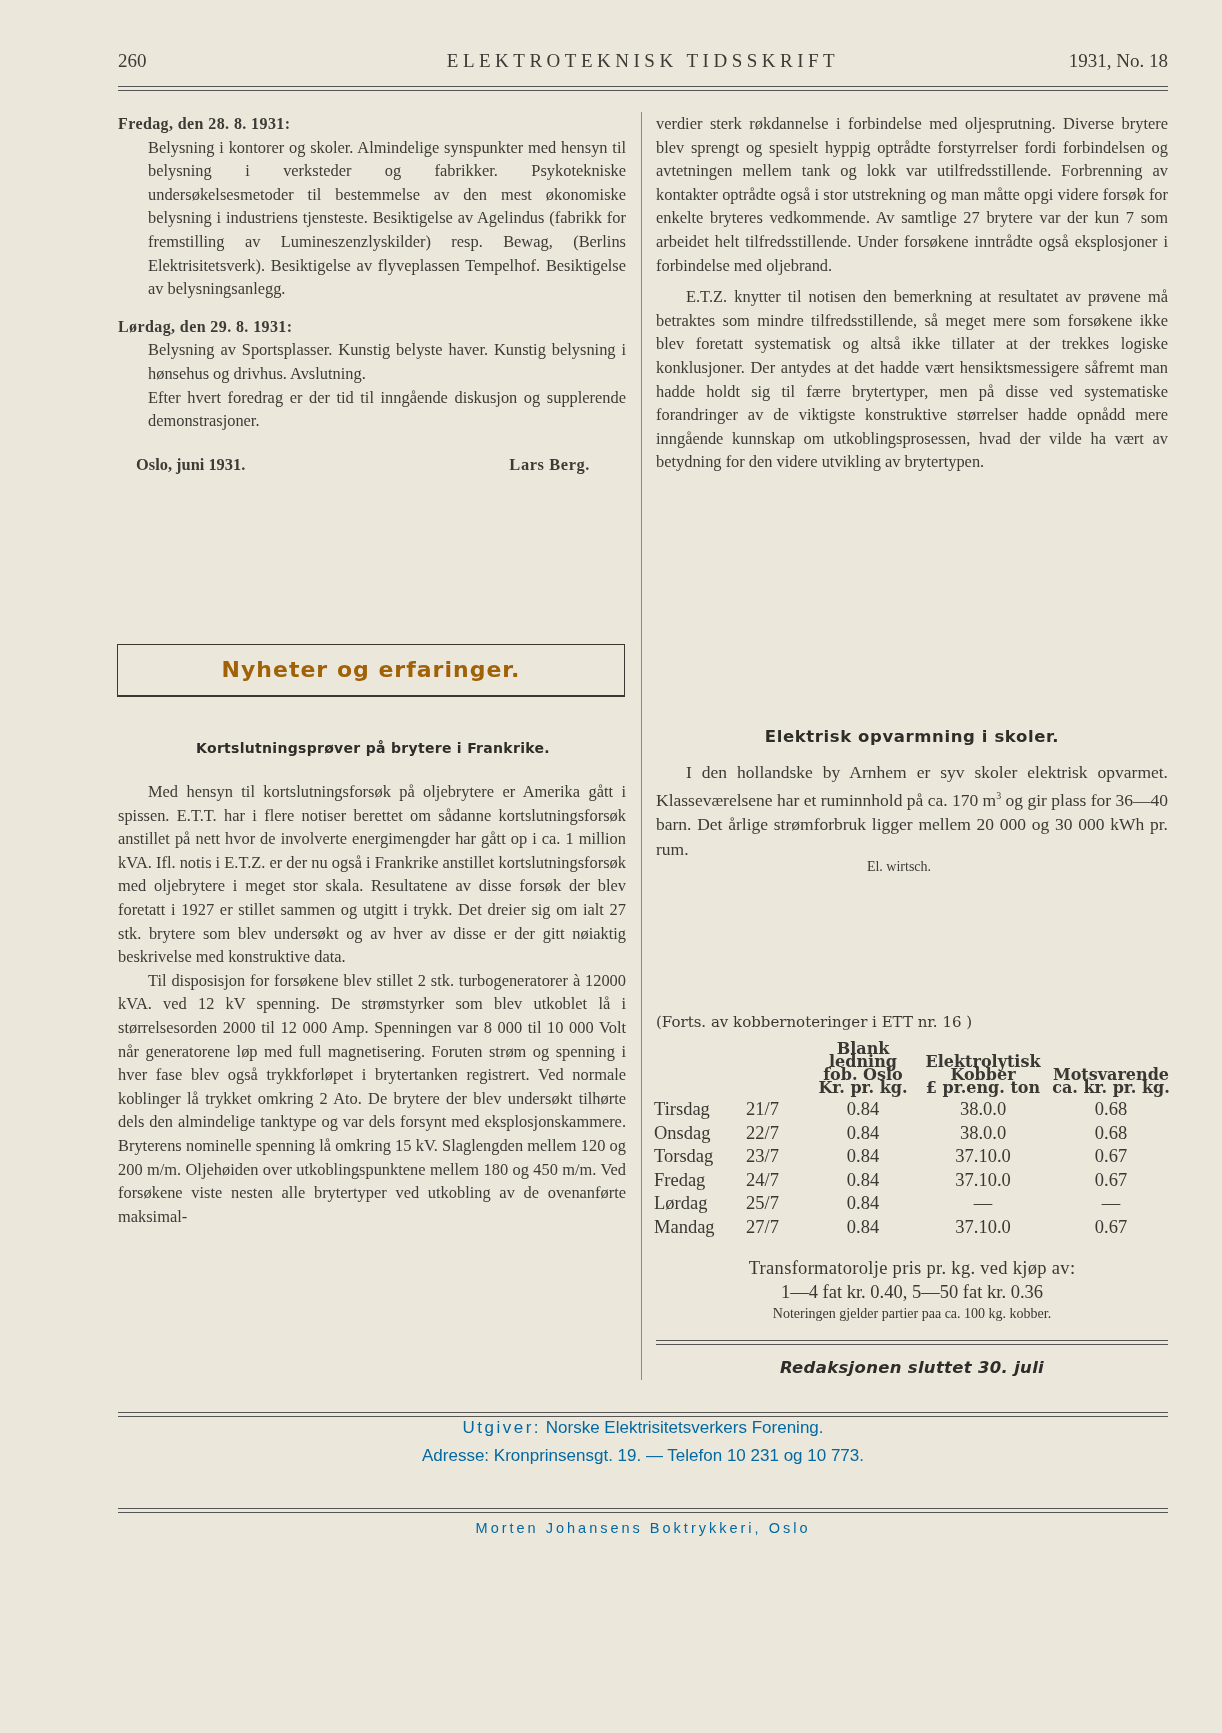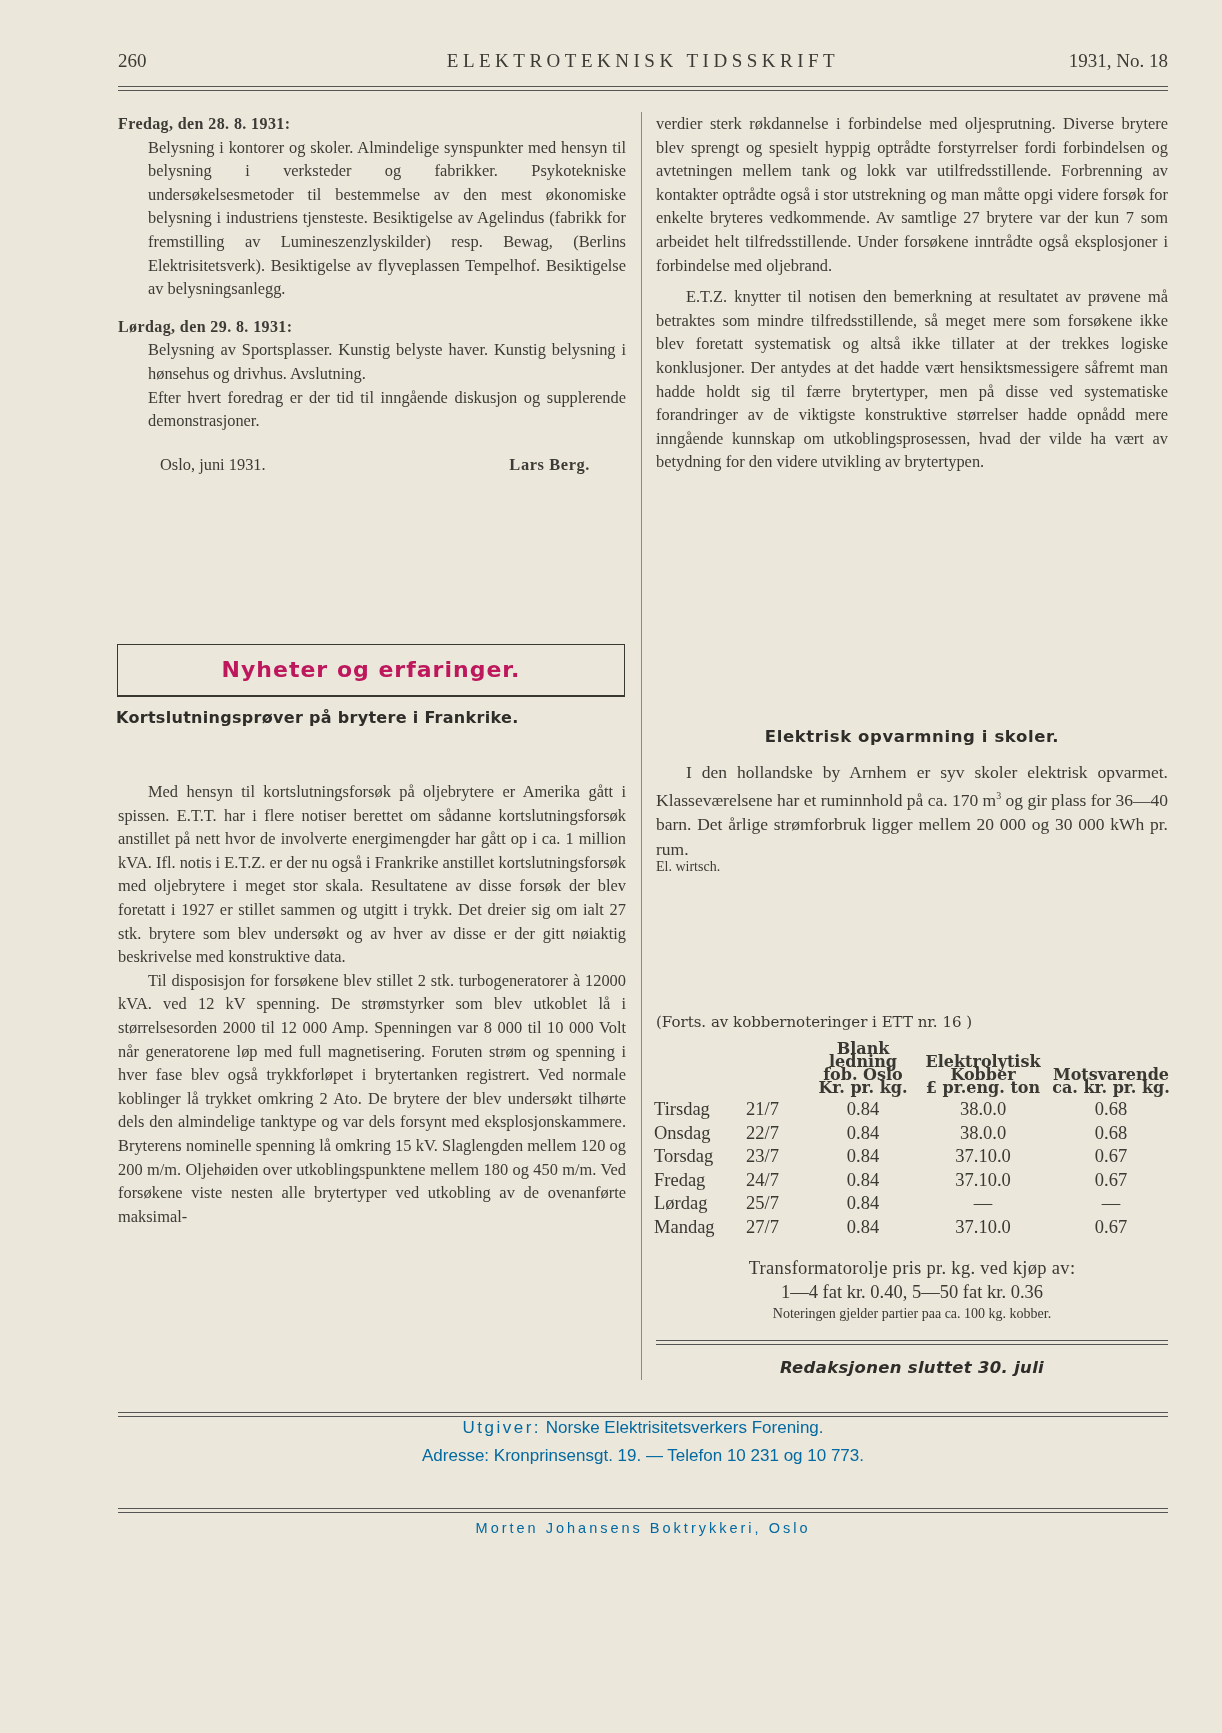--- a/index.html
+++ b/index.html
@@ -32,32 +32,32 @@
   .col-right { left: 656px; top: 112px; width: 512px; }
   .col-divider { position: absolute; left: 641px; top: 112px; width: 1px; height: 1268px; background: #8c8a82; }
 
   .day-head { font-weight: bold; font-size: 16px; letter-spacing: 0.4px; margin: 0; }
   .indent-block { padding-left: 30px; text-align: justify; }
   .indent-block p { margin: 0; }
   .just { text-align: justify; margin: 0; }
   .para { text-indent: 30px; text-align: justify; margin: 0; }
 
   .signoff { position: relative; height: 24px; margin-top: 20px; padding-left: 30px; }
-  .signoff .place { position: absolute; left: 42px; }
+  .signoff .place { position: absolute; left: 18px; font-weight: bold; }
   .signoff .author { position: absolute; right: 36px; font-weight: bold; letter-spacing: 0.6px; }
 
   .boxed-heading {
     position: absolute; border: 1.5px solid #3a3833; border-bottom-width: 2.5px;
-    text-align: center; font-family: "DejaVu Sans", sans-serif; font-weight: bold; color: #be185d;
+    text-align: center; font-family: "DejaVu Sans", sans-serif; font-weight: bold; color: #a16207;
   }
   .box-nyheter { left: 117px; top: 644px; width: 506px; height: 50px; font-size: 22px; line-height: 50px; letter-spacing: 1px; }
   .box-kobber { left: 656px; top: 937px; width: 508px; height: 58px; font-size: 24px; line-height: 58px; }
 
   .article-head { font-family: "DejaVu Sans", sans-serif; font-weight: bold; color: #2f2d29; }
-  .kort-head { position: absolute; left: 116px; top: 708px; width: 514px; font-size: 16px; letter-spacing: 0.3px; }
+  .kort-head { position: absolute; left: 116px; top: 740px; width: 514px; font-size: 14px; letter-spacing: 0.3px; text-align: center; }
   .kort-body { position: absolute; left: 118px; top: 780px; width: 508px; }
 
   .elek-head { text-align: center; font-size: 16.5px; letter-spacing: 0.6px; margin: 0; }
   .elek-body { position: absolute; left: 656px; top: 725px; width: 512px; font-size: 17.5px; line-height: 24.5px; }
 
   .kob-sub { position: absolute; left: 656px; top: 1013px; width: 512px; text-align: left; font-size: 15px; }
   .kob-table { position: absolute; left: 654px; top: 1042px; width: 520px; border-collapse: collapse; font-family: "Liberation Serif", serif; }
   .kob-table th { font-family: "DejaVu Serif", serif; font-weight: bold; font-size: 16px; line-height: 13px; text-align: center; vertical-align: bottom; padding: 0 0 4px 0; color: #3a3833; }
   .kob-table td { font-size: 18.5px; line-height: 23.5px; padding: 0; color: #3a3833; }
   .kob-table td.c { text-align: center; }
@@ -116,21 +116,21 @@
   </div>
 
   <div class="col col-right">
     <p class="just">verdier sterk røkdannelse i forbindelse med oljesprutning. Diverse brytere blev sprengt og spesielt hyppig optrådte forstyrrelser fordi forbindelsen og avtetningen mellem tank og lokk var utilfredsstillende. Forbrenning av kontakter optrådte også i stor utstrekning og man måtte opgi videre forsøk for enkelte bryteres vedkommende. Av samtlige 27 brytere var der kun 7 som arbeidet helt tilfredsstillende. Under forsøkene inntrådte også eksplosjoner i forbindelse med oljebrand.</p>
     <p class="para" style="margin-top:8px;">E.T.Z. knytter til notisen den bemerkning at resultatet av prøvene må betraktes som mindre tilfredsstillende, så meget mere som forsøkene ikke blev foretatt systematisk og altså ikke tillater at der trekkes logiske konklusjoner. Der antydes at det hadde vært hensiktsmessigere såfremt man hadde holdt sig til færre brytertyper, men på disse ved systematiske forandringer av de viktigste konstruktive størrelser hadde opnådd mere inngående kunnskap om utkoblingsprosessen, hvad der vilde ha vært av betydning for den videre utvikling av brytertypen.</p>
   </div>
 
   <div class="elek-body" style="font-family:'Liberation Serif',serif; color:#3d3b36;">
     <p class="article-head elek-head" style="margin-bottom:10px;">Elektrisk opvarmning i skoler.</p>
     <p class="para"><span>I den hollandske by Arnhem er syv skoler elektrisk opvarmet. Klasseværelsene har et ruminnhold på ca. 170 m</span><sup style="font-size:10px;">3</sup><span> og gir plass for 36—40 barn. Det årlige strømforbruk ligger mellem 20 000 og 30 000 kWh pr. rum.</span></p>
-    <p style="margin:-6px 26px 0 0; text-align:left; font-size:14px;">El. wirtsch.</p>
+    <p style="margin:-6px 26px 0 0; text-align:center; font-size:14px;">El. wirtsch.</p>
   </div>
 
   <div class="kob-sub">(Forts. av kobbernoteringer i ETT nr. 16 )</div>
 
   <table class="kob-table">
     <thead>
       <tr>
         <th style="width:92px;"></th>
         <th style="width:62px;"></th>
         <th style="width:110px;">

